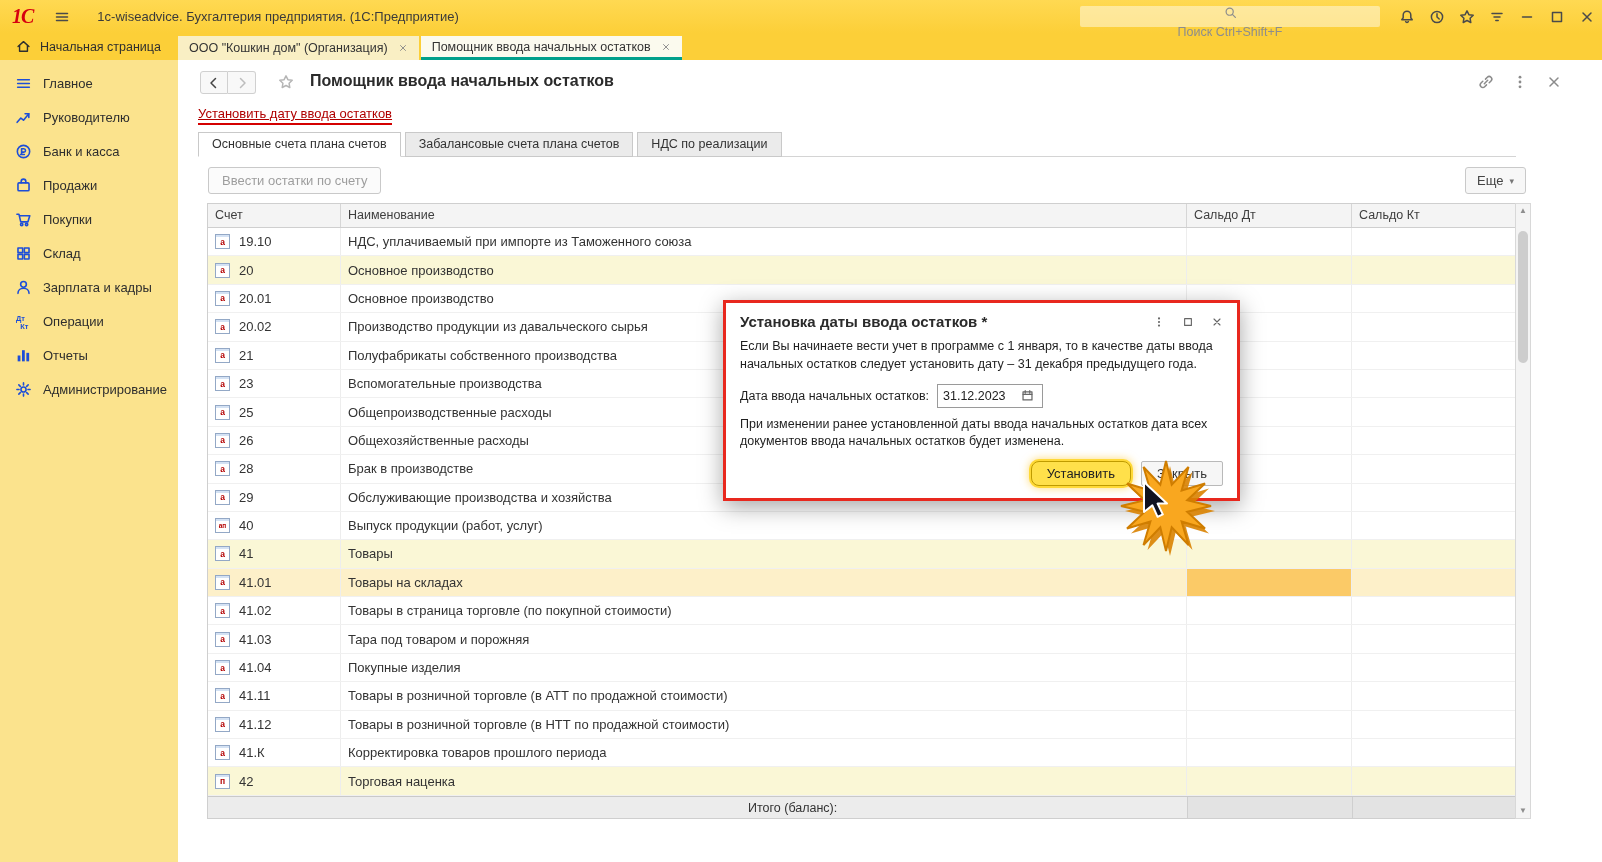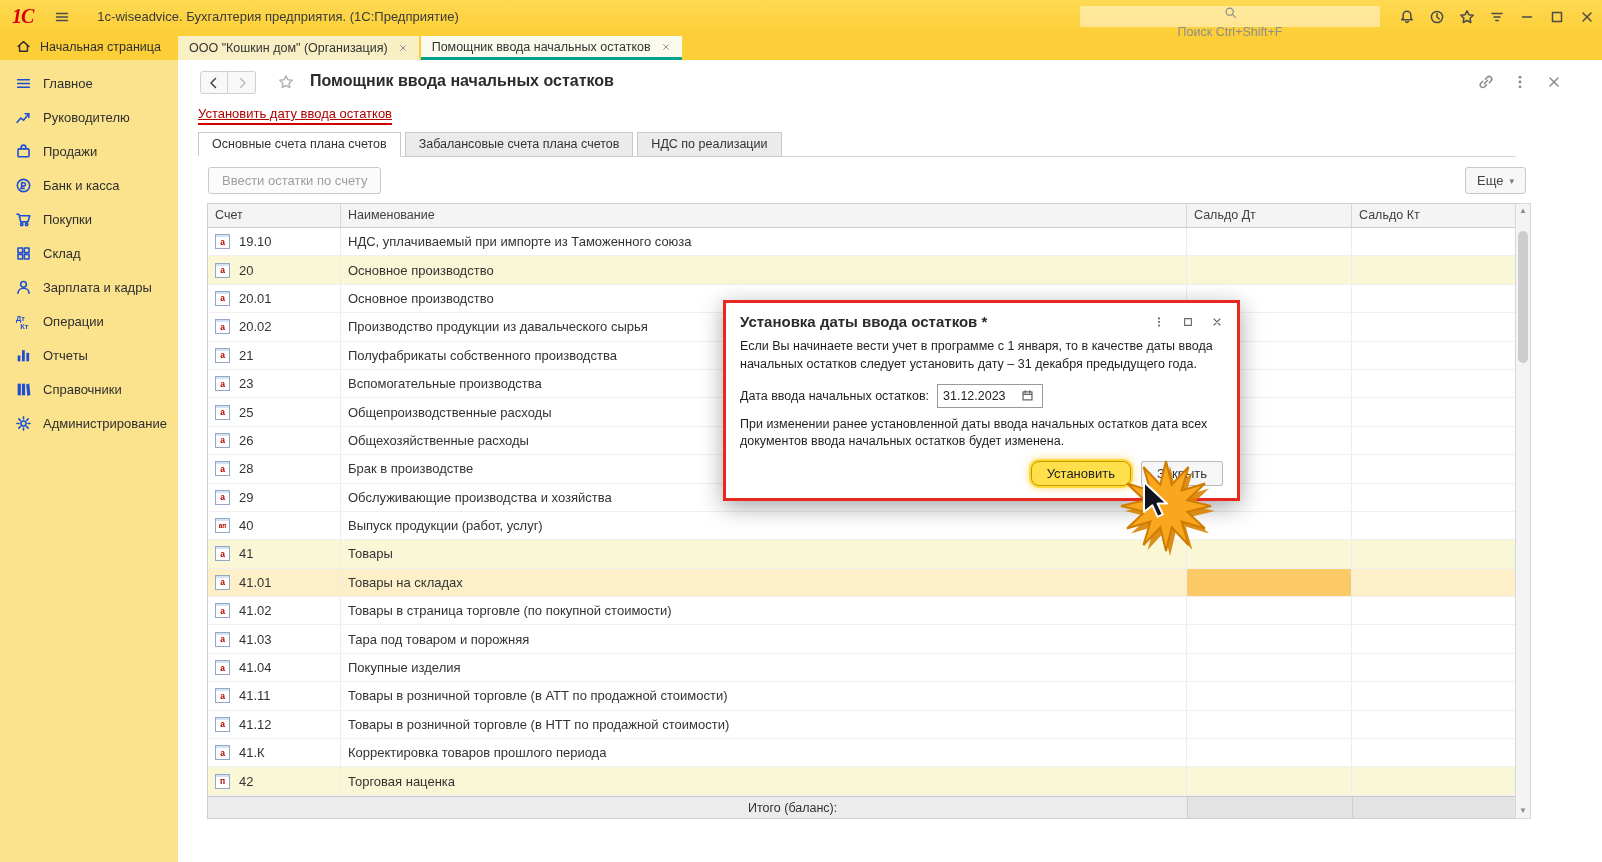--- a/index.html
+++ b/index.html
@@ -219,36 +219,36 @@
     <div class="side-item">
       <span class="side-icon" data-icon="trend">
         <svg viewBox="0 0 16 16" fill="none" stroke="currentColor" stroke-width="1.5" stroke-linecap="round" stroke-linejoin="round">
           <path d="M2 12.5l3.5-4 2.5 2 5-6"></path>
           <path d="M9.5 4.5H13V8"></path>
         </svg>
       </span>
       <span>Руководителю</span>
     </div>
     <div class="side-item">
+      <span class="side-icon" data-icon="bank">
+        <svg viewBox="0 0 16 16" fill="none" stroke="currentColor" stroke-width="1.5" stroke-linecap="round" stroke-linejoin="round">
+          <circle cx="8" cy="8" r="5.8"></circle>
+          <path d="M6.2 10.8V5.4h2.1a1.6 1.6 0 0 1 0 3.2H6.2M5.2 10.8h3.6"></path>
+        </svg>
+      </span>
+      <span>Банк и касса</span>
+    </div>
+    <div class="side-item">
       <span class="side-icon" data-icon="sales">
         <svg viewBox="0 0 16 16" fill="none" stroke="currentColor" stroke-width="1.5" stroke-linecap="round" stroke-linejoin="round">
           <rect x="2.8" y="5.5" width="10.4" height="7.5" rx="1"></rect>
           <path d="M5.8 5.5V4.2a2.2 2.2 0 0 1 4.4 0v1.3"></path>
         </svg>
       </span>
       <span>Продажи</span>
-    </div>
-    <div class="side-item">
-      <span class="side-icon" data-icon="bank">
-        <svg viewBox="0 0 16 16" fill="none" stroke="currentColor" stroke-width="1.5" stroke-linecap="round" stroke-linejoin="round">
-          <circle cx="8" cy="8" r="5.8"></circle>
-          <path d="M6.2 10.8V5.4h2.1a1.6 1.6 0 0 1 0 3.2H6.2M5.2 10.8h3.6"></path>
-        </svg>
-      </span>
-      <span>Банк и касса</span>
     </div>
     <div class="side-item">
       <span class="side-icon" data-icon="cart">
         <svg viewBox="0 0 16 16" fill="none" stroke="currentColor" stroke-width="1.5" stroke-linecap="round" stroke-linejoin="round">
           <path d="M1.8 3h1.9l1.7 7.2h6.8l1.7-5.7H4.3"></path>
           <circle cx="6.3" cy="12.7" r="1.1"></circle>
           <circle cx="10.9" cy="12.7" r="1.1"></circle>
         </svg>
       </span>
       <span>Покупки</span>
@@ -284,30 +284,20 @@
     </div>
     <div class="side-item">
       <span class="side-icon" data-icon="chart">
         <svg viewBox="0 0 16 16" fill="currentColor" stroke="none">
           <rect x="2.5" y="8" width="2.6" height="5.5"></rect>
           <rect x="6.6" y="3" width="2.6" height="10.5"></rect>
           <rect x="10.7" y="5.5" width="2.6" height="8"></rect>
         </svg>
       </span>
       <span>Отчеты</span>
-    </div>
-    <div class="side-item">
-      <span class="side-icon" data-icon="books">
-        <svg viewBox="0 0 16 16" fill="currentColor" stroke="none">
-          <rect x="2.5" y="2.5" width="3" height="11"></rect>
-          <rect x="6.5" y="2.5" width="3" height="11"></rect>
-          <path d="M10.5 3.2l2.9-.8 1.1 10.7-2.9.9z"></path>
-        </svg>
-      </span>
-      <span>Справочники</span>
     </div>
     <div class="side-item">
       <span class="side-icon" data-icon="gear">
         <svg viewBox="0 0 16 16" fill="none" stroke="currentColor" stroke-width="1.5" stroke-linecap="round" stroke-linejoin="round">
           <circle cx="8" cy="8" r="2.4"></circle>
           <path d="M8 1.8v2M8 12.2v2M1.8 8h2M12.2 8h2M3.6 3.6L5 5M11 11l1.4 1.4M12.4 3.6L11 5M5 11l-1.4 1.4"></path>
         </svg>
       </span>
       <span>Администрирование</span>
     </div>

